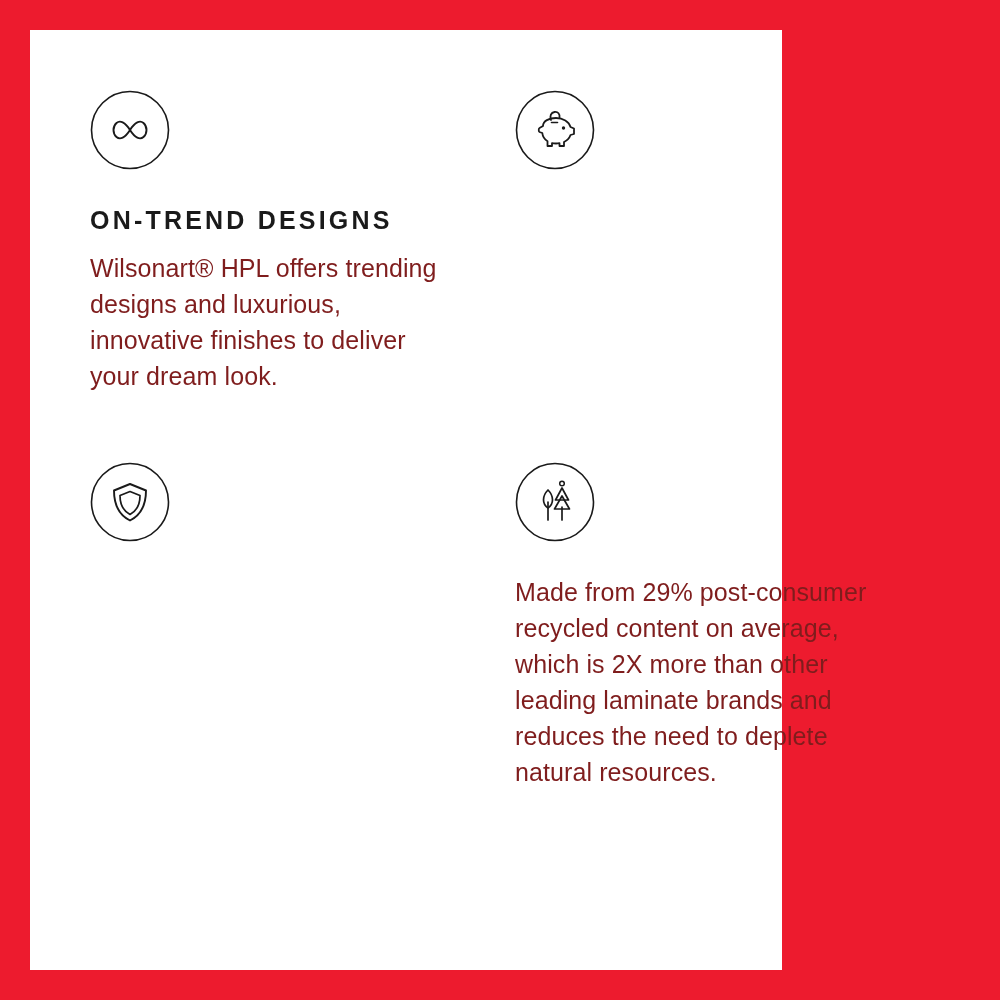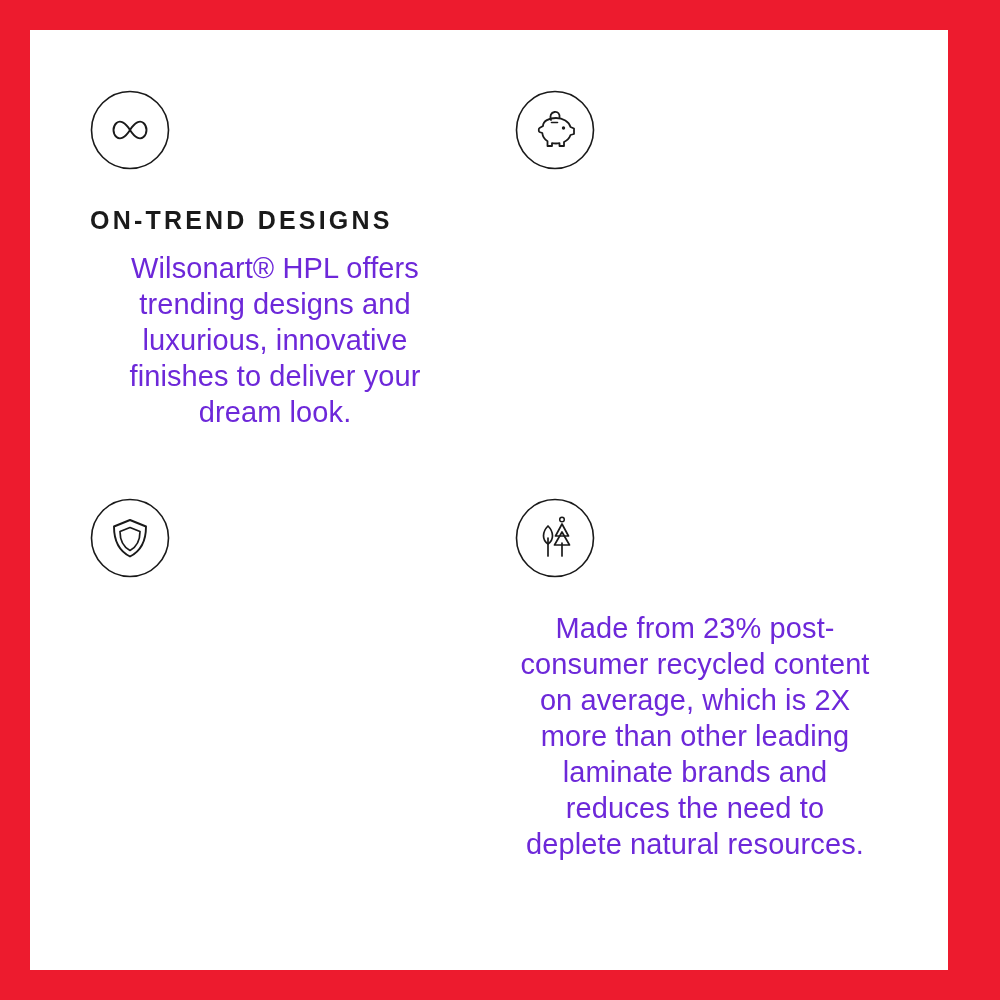--- a/index.html
+++ b/index.html
@@ -10,21 +10,21 @@
     width: 1000px;
     height: 1000px;
     background: #ED1B2E;
     font-family: "Liberation Sans", sans-serif;
     overflow: hidden;
   }
   .frame {
     position: absolute;
     left: 30px;
     top: 30px;
-    width: 918px;
+    width: 752px;
     height: 940px;
     background: #FFFFFF;
   }
   .grid {
     position: absolute;
     left: 60px;
     top: 60px;
     width: 830px;
     display: grid;
     grid-template-columns: 405px 405px;
@@ -50,28 +50,27 @@
     font-size: 25px;
     font-weight: bold;
     letter-spacing: 3.2px;
     color: #1A1A1A;
     line-height: 36px;
     margin: 0 0 12px 0;
     text-transform: uppercase;
   }
   .card-body {
     font-family: "Liberation Sans", sans-serif;
-    font-size: 29px;
+    font-size: 25px;
     font-weight: normal;
-    color: #6d28d9;
+    color: #7f1d1d;
     line-height: 36px;
     margin: 0;
     max-width: 370px;
     letter-spacing: 0.1px;
-    text-align: center;
   }
   .cell-value .card-body,
   .cell-sustain .card-body {
     max-width: 360px;
   }
 </style>
 </head>
 <body>
 
 <div class="frame">
@@ -115,17 +114,17 @@
         <svg width="80" height="80" viewBox="0 0 80 80" xmlns="http://www.w3.org/2000/svg">
           <circle cx="40" cy="40" r="38.5" fill="none" stroke="#1A1A1A" stroke-width="1.6"></circle>
           <path d="M33 28 C 27 34, 27 42, 33 46 C 39 42, 39 34, 33 28 Z" fill="none" stroke="#1A1A1A" stroke-width="1.7" stroke-linejoin="round"></path>
           <line x1="33" y1="40" x2="33" y2="58" stroke="#1A1A1A" stroke-width="1.7" stroke-linecap="round"></line>
           <path d="M47 26 L 53.5 38 L 40.5 38 Z" fill="none" stroke="#1A1A1A" stroke-width="1.7" stroke-linejoin="round"></path>
           <path d="M47 34 L 54.5 47 L 39.5 47 Z" fill="none" stroke="#1A1A1A" stroke-width="1.7" stroke-linejoin="round"></path>
           <line x1="47" y1="45" x2="47" y2="58" stroke="#1A1A1A" stroke-width="1.7" stroke-linecap="round"></line>
           <circle cx="47" cy="21.5" r="2.3" fill="none" stroke="#1A1A1A" stroke-width="1.5"></circle>
         </svg>
       </div>
-      <p class="card-body">Made from 23% post-consumer recycled content on average, which is 2X more than other leading laminate brands and reduces the need to deplete natural resources.</p>
+      <p class="card-body">Made from 29% post-consumer recycled content on average, which is 2X more than other leading laminate brands and reduces the need to deplete natural resources.</p>
     </div>
 
   </div>
 </div>
 
 </body></html>

